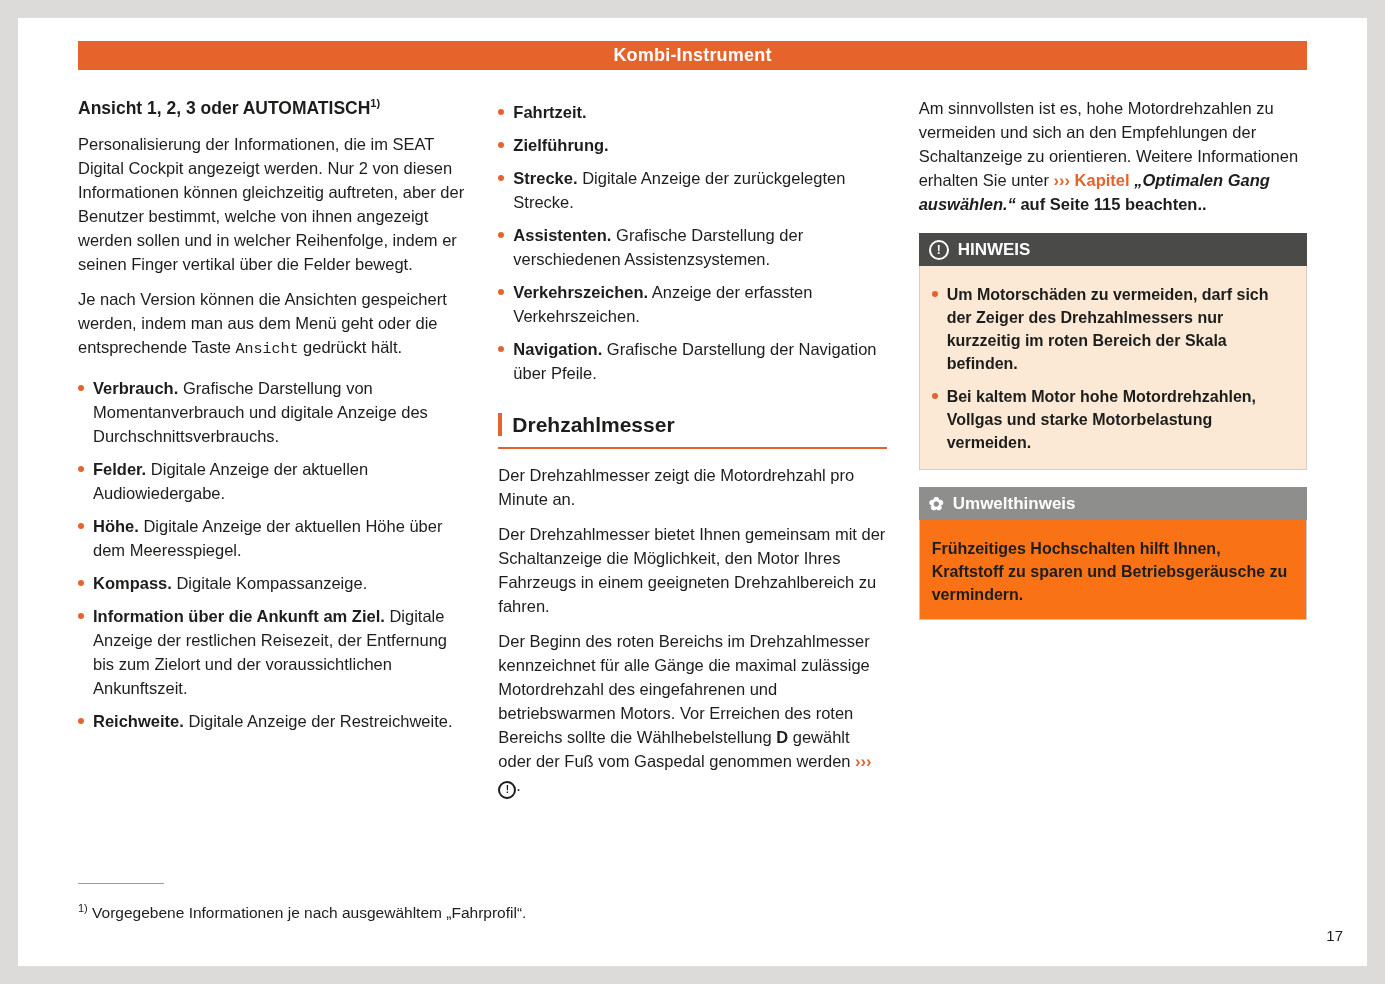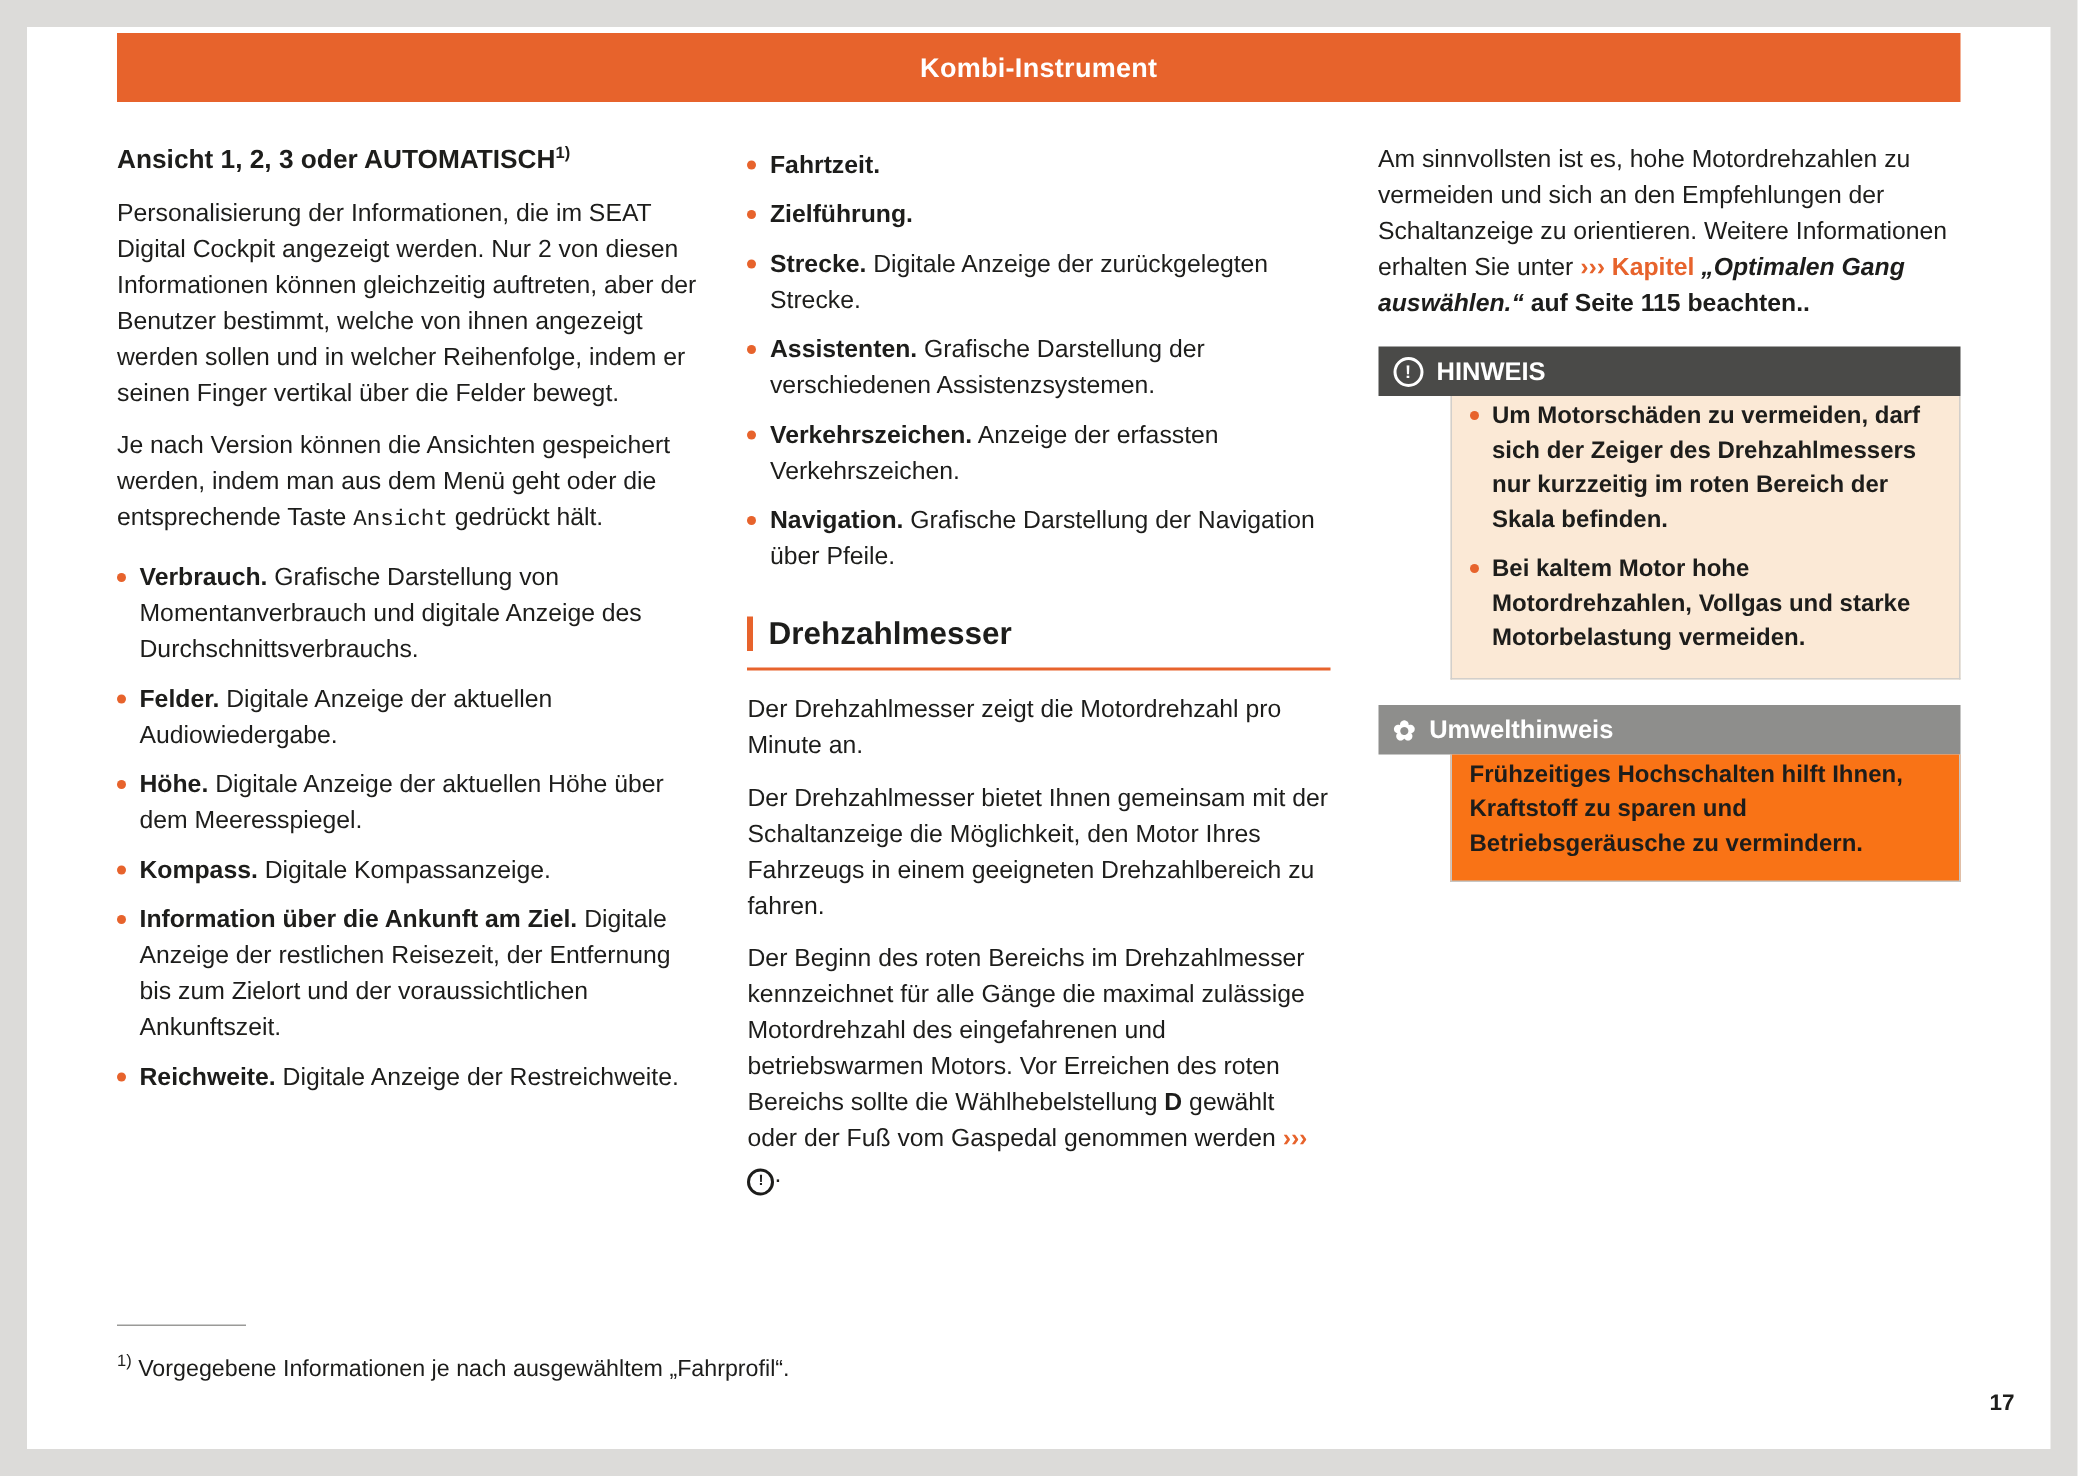--- a/index.html
+++ b/index.html
@@ -9,22 +9,22 @@
     font-family:"Liberation Sans", sans-serif;
     color:#1d1d1b;
     position:relative;
     overflow:hidden;
   }
   .page {
     position:absolute; left:18px; top:18px; right:18px; bottom:18px;
     background:#ffffff;
   }
   .title-bar {
-    margin:4px 60px 0;
-    height:46px;
+    margin:23px 60px 0;
+    height:29px;
     background:#e7632c;
     color:#fff;
     display:flex; align-items:center; justify-content:center;
     font-weight:bold; font-size:18px;
     letter-spacing:0.2px;
   }
   .columns {
     display:flex; gap:32px;
     padding:26px 60px 0;
   }
@@ -66,42 +66,42 @@
 
   .note-box { margin-top:17px; }
   .note-header {
     height:33px;
     display:flex; align-items:center; gap:9px;
     padding:0 10px;
     color:#fff; font-weight:bold; font-size:17px;
   }
   .note-header.dark { background:#4a4a48; }
   .note-header.mid  { background:#8e8e8c; }
-  .note-body { padding:2px 12px 5px; font-size:16px; line-height:23px;margin-left:48px; }
+  .note-body { padding:17px 12px 5px; font-size:16px; line-height:23px; }
   .note-body.peach { background:#fbe9d6; border:1px solid #d2cfcb; border-top:none; }
   .note-body.gray  { background:#f97316; border:1px solid #c6c6c4; border-top:none; }
   .note-body ul.blist { margin:0; }
   .note-body ul.blist li { margin-bottom:10px; }
   .note-body .dot { top:8px; }
   .note-text-bold { font-weight:bold; }
   .flower-icon { font-size:18px; line-height:1; color:#fff; }
 
   .footnote-area {
     position:absolute; left:60px; bottom:44px;
     font-size:15.5px;
   }
   .footnote-rule {
     width:86px; border-top:1px solid #9a9a98;
     margin-bottom:20px;
   }
   .footnote-area p { margin:0;text-align:right; }
 
   .page-number {
     position:absolute; right:24px; bottom:22px;
-    font-weight:bold; font-size:15px;text-align:right;
+    font-weight:normal; font-size:15px;text-align:right;
   }
 </style>
 </head>
 <body>
 
 <div class="page">
 
   <div class="title-bar">
     <span>Kombi-Instrument</span>
   </div>

